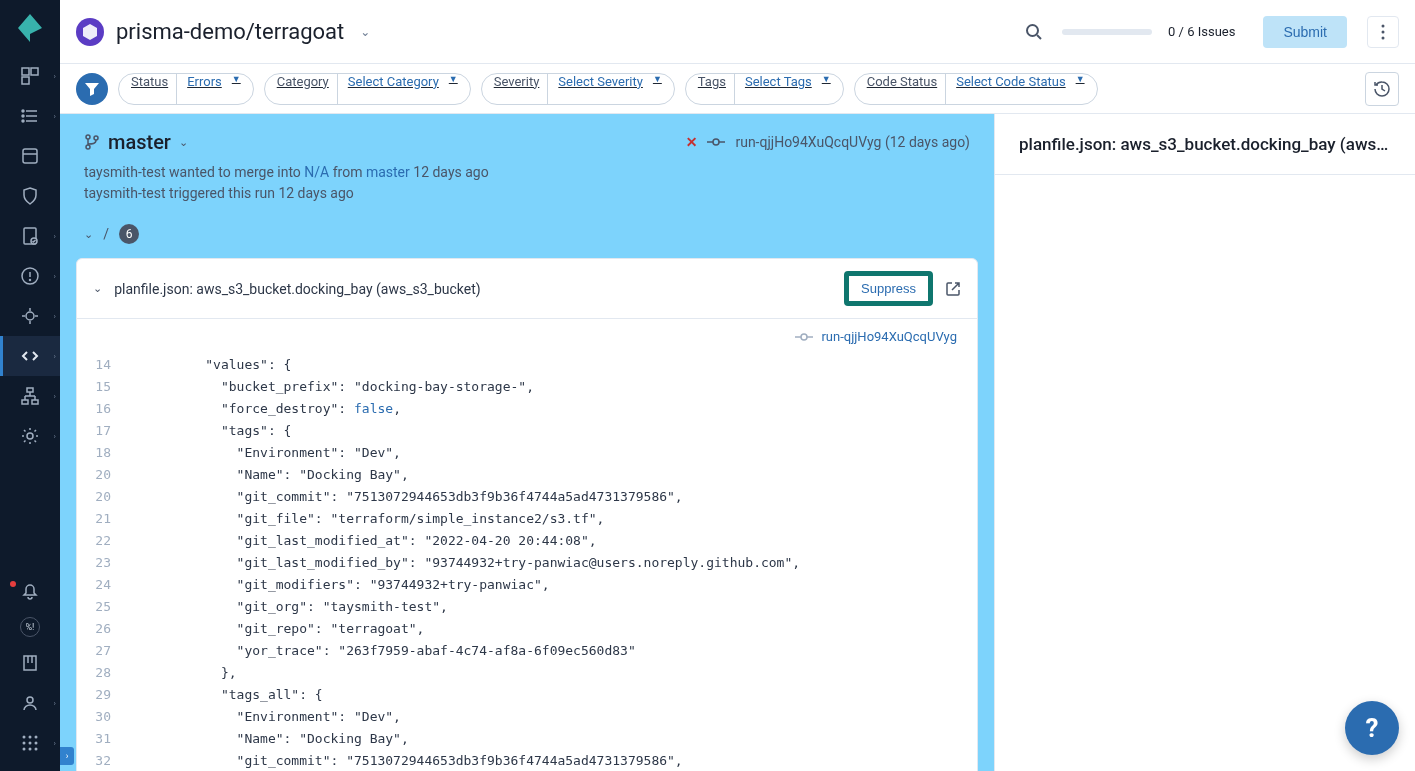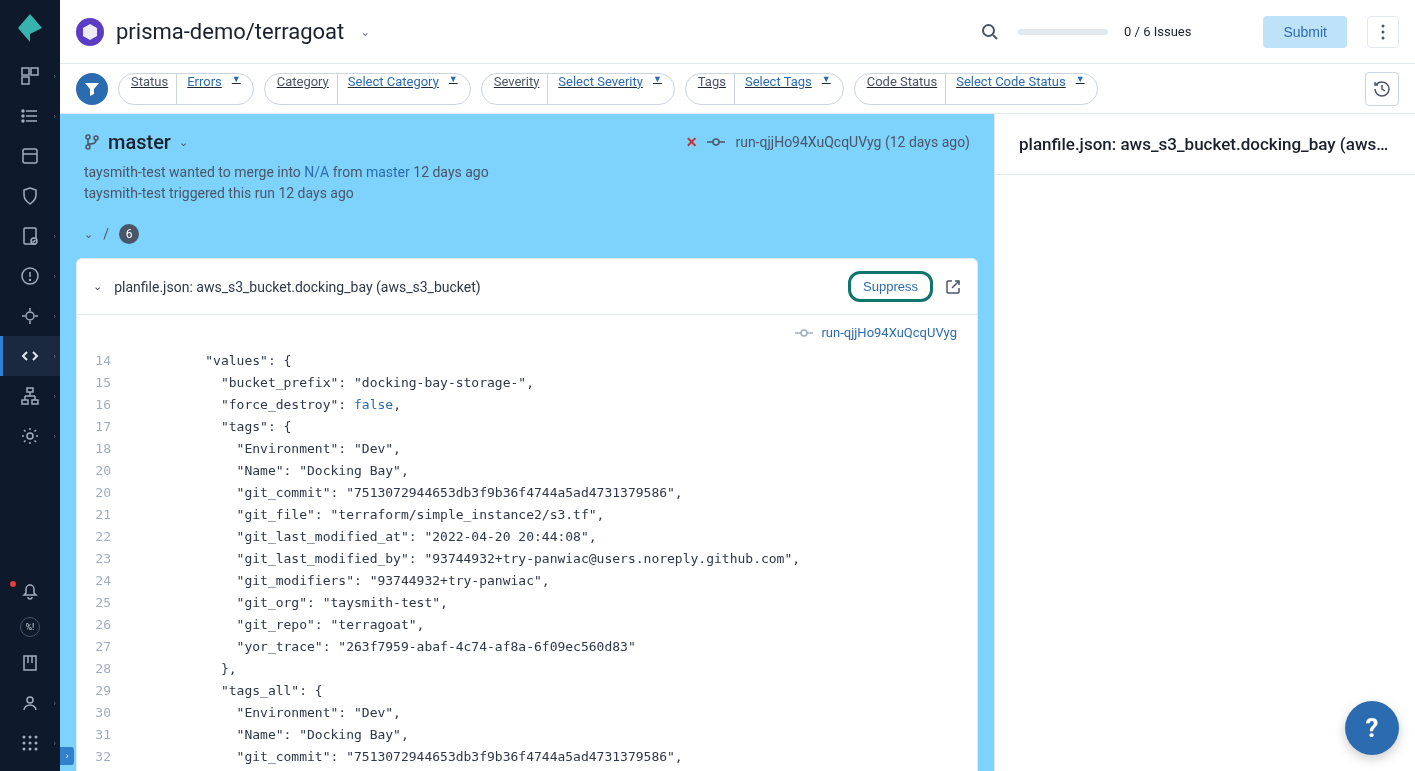--- a/index.html
+++ b/index.html
@@ -22,21 +22,21 @@
 
 .main { flex: 1; display: flex; flex-direction: column; min-width: 0; }
 .topbar { height: 64px; border-bottom: 1px solid #e2e8f0; display: flex; align-items: center; padding: 0 16px; gap: 12px; }
 .repo-icon { width: 28px; height: 28px; border-radius: 50%; background: #5b3cc4; display: flex; align-items: center; justify-content: center; color: #fff; }
 .repo-name { font-size: 22px; font-weight: 400; color: #1a202c; }
 .repo-caret { font-size: 12px; color: #718096; margin-left: 4px; }
 .topbar-spacer { flex: 1; }
 .search-icon-btn { width: 32px; height: 32px; display: flex; align-items: center; justify-content: center; color: #4a5568; cursor: pointer; }
 .progress { width: 90px; height: 6px; background: #e2e8f0; border-radius: 3px; }
 .issues-count { font-size: 13px; color: #1a202c; margin-left: 4px; margin-right: 16px; }
-.submit-btn { background: #bee3f8; color: #2b6cb0; border: none; padding: 8px 20px; border-radius: 4px; font-size: 14px; font-weight: 500; cursor: pointer; margin-left: 44px; }
+.submit-btn { background: #bee3f8; color: #2b6cb0; border: none; padding: 8px 20px; border-radius: 4px; font-size: 14px; font-weight: 500; cursor: pointer; }
 .more-btn { width: 32px; height: 32px; border: 1px solid #e2e8f0; border-radius: 4px; display: flex; align-items: center; justify-content: center; cursor: pointer; margin-left: 8px; }
 
 
 .filterbar { height: 50px; border-bottom: 1px solid #e2e8f0; display: flex; align-items: center; padding: 0 16px; gap: 10px; }
 .filter-toggle { width: 32px; height: 32px; border-radius: 50%; background: #2b6cb0; display: flex; align-items: center; justify-content: center; color: #fff; }
 .filter-pill { display: inline-flex; border: 1px solid #cbd5e0; border-radius: 16px; height: 32px; padding: 0 4px 0 12px; gap: 6px; text-decoration: underline; }
 .filter-label { font-size: 13px; color: #4a5568; padding-right: 8px; border-right: 1px solid #cbd5e0; }
 .filter-value { font-size: 13px; color: #2b6cb0; padding: 0 4px; cursor: pointer; }
 .filter-caret { font-size: 9px; color: #2b6cb0; padding-right: 8px; }
 .history-btn { margin-left: auto; width: 34px; height: 34px; border: 1px solid #cbd5e0; border-radius: 4px; display: flex; align-items: center; justify-content: center; cursor: pointer; }
@@ -60,21 +60,21 @@
 .path-row { display: flex; align-items: center; gap: 10px; padding: 8px 24px 14px; }
 .caret-down { font-size: 11px; color: #4a5568; cursor: pointer; }
 .path-sep { color: #4a5568; }
 .count-badge { background: #4a5568; color: #fff; border-radius: 10px; min-width: 20px; height: 20px; display: inline-flex; align-items: center; justify-content: center; font-size: 12px; padding: 0 6px; }
 
 
 .issue-card { background: #fff; margin: 0 16px 16px; border: 1px solid #e2e8f0; border-radius: 6px; }
 .issue-header { display: flex; align-items: center; padding: 12px 16px; gap: 12px; border-bottom: 1px solid #e2e8f0; }
 .issue-title { font-size: 14px; color: #2d3748; }
 .issue-actions { margin-left: auto; display: flex; align-items: center; gap: 12px; }
-.suppress-btn { border: 3px solid #0f766e; background: #fff; color: #2b6cb0; padding: 5px 12px; border-radius: 12px; font-size: 13px; cursor: pointer; }
+.suppress-btn { border: 5px solid #0f766e; background: #fff; color: #2b6cb0; padding: 5px 12px; border-radius: 4px; font-size: 13px; cursor: pointer; }
 .ext-link { color: #4a5568; cursor: pointer; }
 
 .run-link-row { display: flex; justify-content: flex-end; align-items: center; padding: 10px 20px; gap: 8px; font-size: 13px; }
 .run-link-row .commit-dot { color: #a0aec0; }
 .run-link-row a { color: #2b6cb0; }
 
 
 .code-block { font-family: "SF Mono", Monaco, Consolas, monospace; font-size: 13px; line-height: 22px; padding-bottom: 16px; }
 .code-line { display: flex; }
 .line-num { width: 50px; text-align: right; padding-right: 16px; color: #a0aec0; flex-shrink: 0; user-select: none; }

